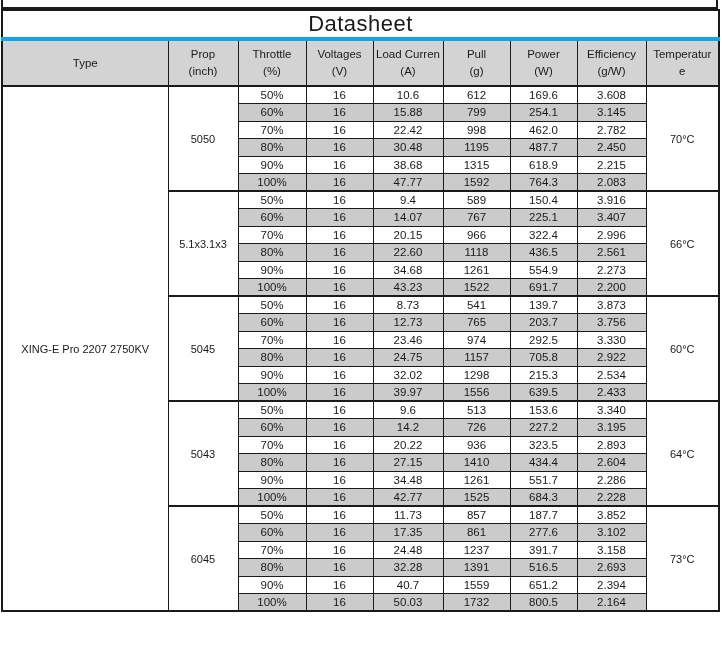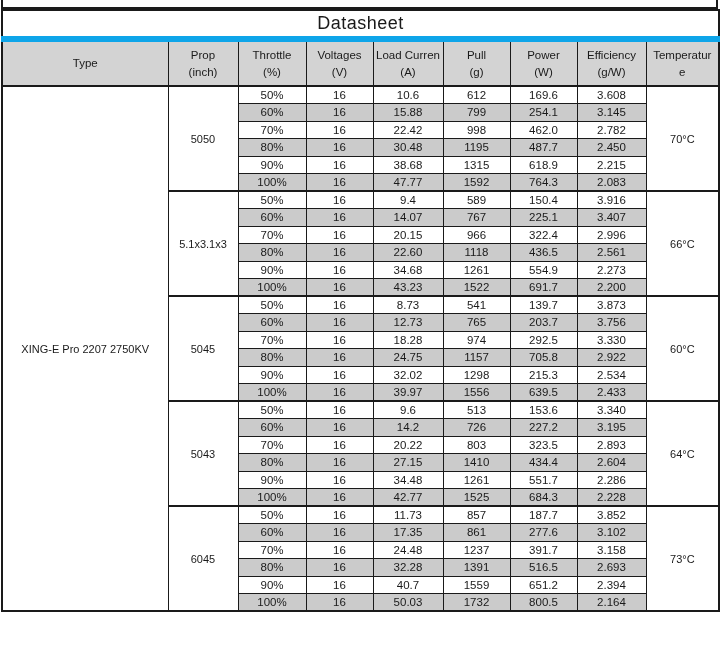--- a/index.html
+++ b/index.html
@@ -33,24 +33,24 @@
     border: 1px solid #1a1a1a;
     text-align: center;
     vertical-align: middle;
     font-weight: normal;
     overflow: hidden;
     white-space: nowrap;
   }
 
   tr.title-row td {
     height: 29px;
-    font-size: 18px;
+    font-size: 22px;
     letter-spacing: 0.5px;
     background: #ffffff;
-    border-bottom: 6px solid #0ea5e9;
+    border-bottom: 4px solid #0ea5e9;
   }
 
   tr.header-row th {
     height: 47px;
     font-size: 11.5px;
     line-height: 1.45;
     background: #d3d3d3;
     border-bottom: 2px solid #1a1a1a;
   }
 
@@ -239,21 +239,21 @@
           <td class="shade">60%</td>
           <td class="shade">16</td>
           <td class="shade">12.73</td>
           <td class="shade">765</td>
           <td class="shade">203.7</td>
           <td class="shade">3.756</td>
         </tr>
         <tr>
           <td>70%</td>
           <td>16</td>
-          <td>18.28</td>
+          <td>23.46</td>
           <td>974</td>
           <td>292.5</td>
           <td>3.330</td>
         </tr>
         <tr>
           <td class="shade">80%</td>
           <td class="shade">16</td>
           <td class="shade">24.75</td>
           <td class="shade">1157</td>
           <td class="shade">705.8</td>
@@ -290,21 +290,21 @@
           <td class="shade">16</td>
           <td class="shade">14.2</td>
           <td class="shade">726</td>
           <td class="shade">227.2</td>
           <td class="shade">3.195</td>
         </tr>
         <tr>
           <td>70%</td>
           <td>16</td>
           <td>20.22</td>
-          <td>803</td>
+          <td>936</td>
           <td>323.5</td>
           <td>2.893</td>
         </tr>
         <tr>
           <td class="shade">80%</td>
           <td class="shade">16</td>
           <td class="shade">27.15</td>
           <td class="shade">1410</td>
           <td class="shade">434.4</td>
           <td class="shade">2.604</td>

